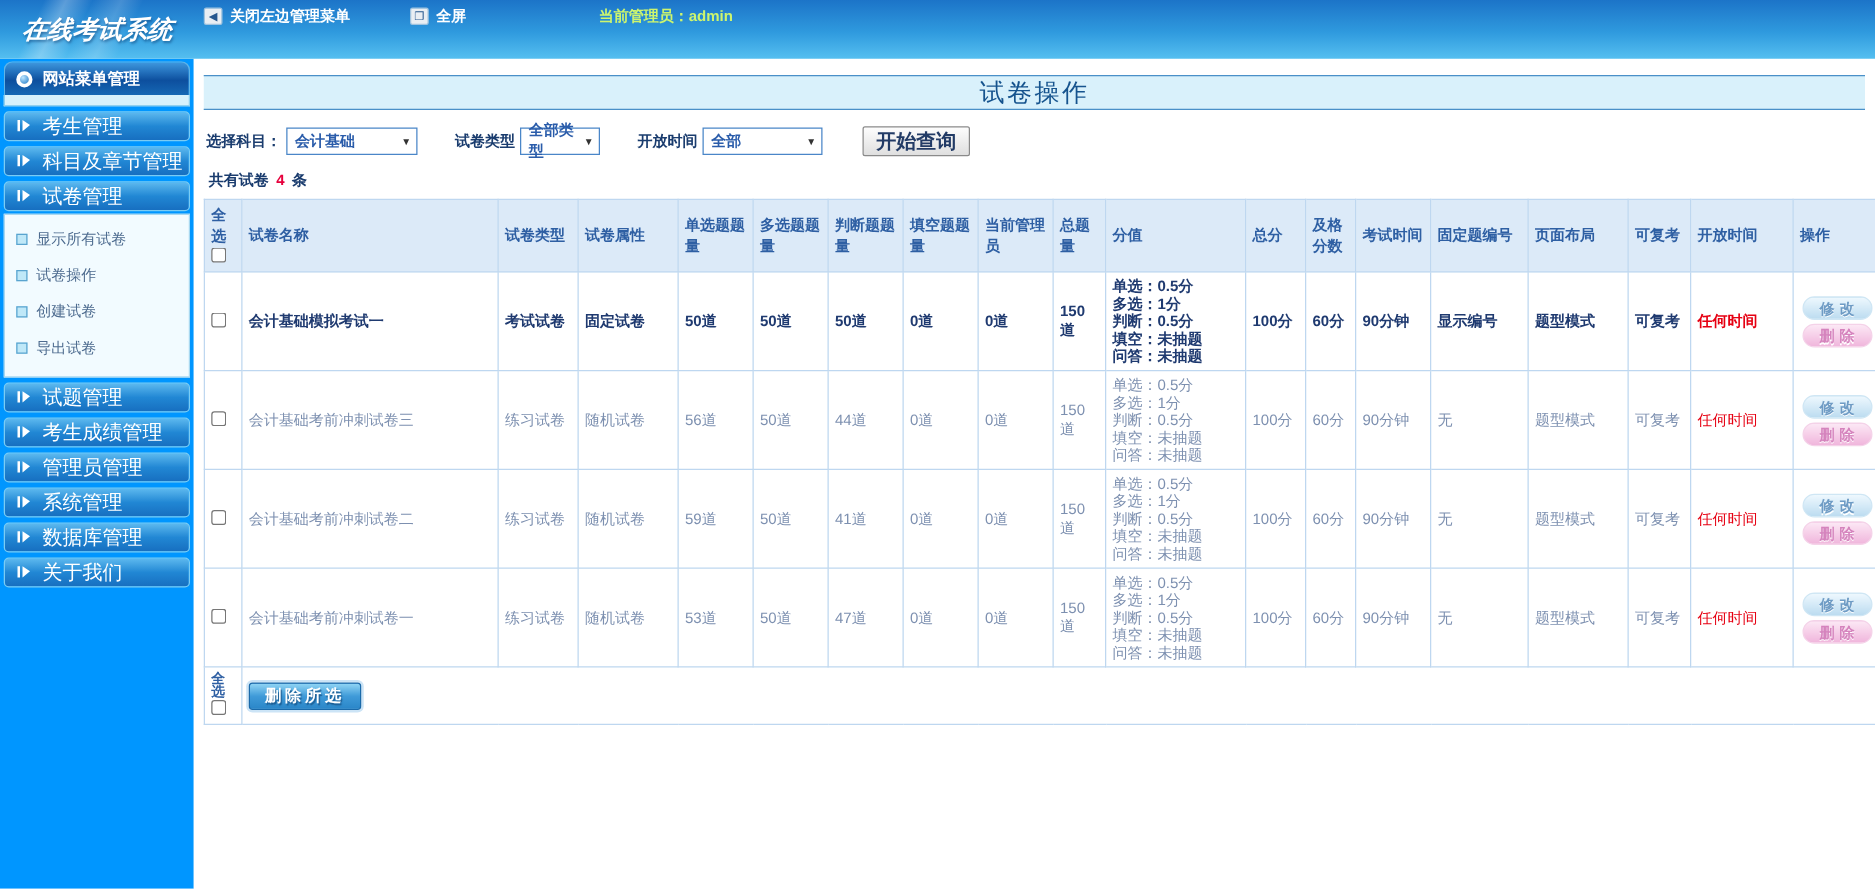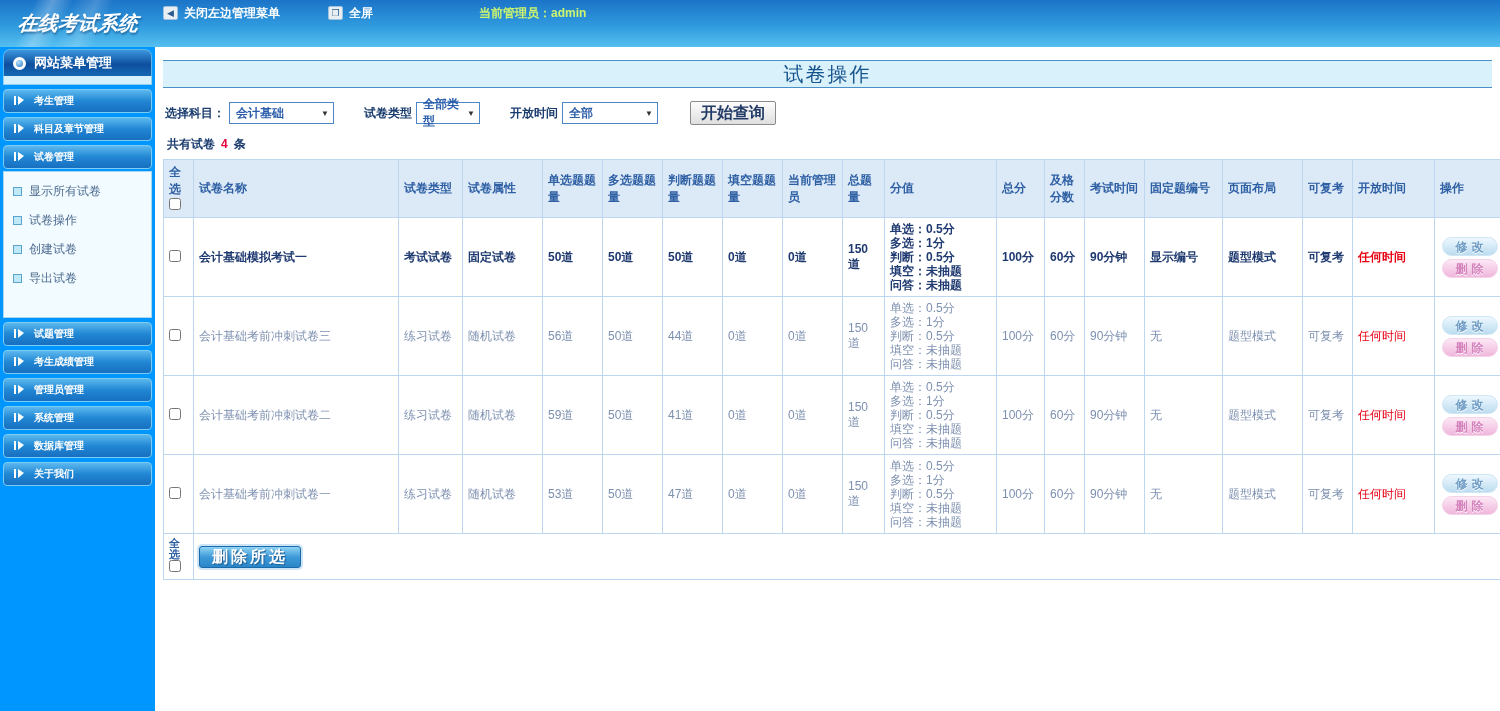--- a/index.html
+++ b/index.html
@@ -41,26 +41,26 @@
     background:linear-gradient(180deg,#3d97de 0%,#0d4f9e 55%,#1668b4 100%);
     border:1px solid #5fb4e8; border-bottom:none; }
   .circle-icon { width:13px; height:13px; border:3px solid #fff; border-radius:50%;
     background:radial-gradient(circle at 35% 30%,#bfe6ff,#1d7ac8); flex:none; }
   .side-header-label { color:#fff; font-size:13px; font-weight:bold; }
   .side-strip { margin:0 3px; height:9px; background:#d6f1fc; border:1px solid #8fd0ee; border-top:none; }
   .menu-btn { margin:4px 3px 0 3px; height:24px; display:flex; align-items:center; gap:8px;
     padding-left:10px; border-radius:4px; cursor:pointer;
     background:linear-gradient(180deg,#5cb8ee 0%,#2187d4 50%,#176fc0 100%);
     border:1px solid #7accf4; }
-  .menu-label { color:#fff; font-size:10px; font-weight:bold; }
+  .menu-label { color:#fff; font-size:16px; font-weight:normal; }
   .menu-icon { position:relative; width:12px; height:10px; flex:none; }
   .menu-icon::before { content:''; position:absolute; left:0; top:0; width:2px; height:9px; background:#fff; }
   .menu-icon::after { content:''; position:absolute; left:4px; top:0;
     border-left:6px solid #fff; border-top:4px solid transparent; border-bottom:5px solid transparent; }
-  .submenu { margin:2px 3px 0 3px; background:#f2fbff; border:1px solid #a8d8f0; padding:5px 0 24px 0; }
+  .submenu { margin:2px 3px 0 3px; background:#f2fbff; border:1px solid #a8d8f0; padding:5px 0 8px 0; }
   .sub-item { display:flex; align-items:center; gap:7px; padding:6px 0 6px 9px; cursor:pointer; }
   .sub-label { color:#4d6b8f; font-size:12px; }
   .sq-icon { width:9px; height:9px; background:#bfe8f8; border:1px solid #5aa4cf; flex:none; }
 
   
   .title-bar { margin:13px 8px 0 8px; height:28px; background:#d9f1fb;
     border-top:1px solid #4a90c8; border-bottom:1px solid #4a90c8;
     display:flex; align-items:center; justify-content:center; }
   .title-bar span { color:#16548e; font-size:20px; letter-spacing:2px; }
   .filter-row { margin:13px 8px 0 10px; display:flex; align-items:center; font-size:12px; color:#1a3c6e; font-weight:bold; }
@@ -96,21 +96,21 @@
     border:1px solid #cfe6f4; color:#6f9cc5; text-shadow:0 1px 0 #fff; }
   .btn-delete { background:linear-gradient(180deg,#fce8f5 0%,#f0b6dc 100%);
     border:1px solid #f4d2e8; color:#d583bd; text-shadow:0 1px 0 #fff; }
   .foot td { height:26px; }
   .foot-check { text-align:center; padding:1px; }
   .foot-check .fc-label { font-size:11px; color:#2e5fa3; font-weight:bold; line-height:11px; }
   .foot-rest { background:#d9eaf8; padding-left:16px; }
   .btn-del-sel { display:inline-block; height:22px; line-height:20px; padding:0 12px;
     background:linear-gradient(180deg,#8fd4f4 0%,#3f9ad8 50%,#2a86c8 100%);
     border:1px solid #1a6aaa; box-shadow:0 0 0 2px #cce4f6; border-radius:3px;
-    color:#fff; font-size:16px; font-weight:bold; letter-spacing:3px;
+    color:#fff; font-size:13px; font-weight:bold; letter-spacing:3px;
     text-shadow:1px 1px 1px #1a5a90; cursor:pointer; }
 </style>
 </head>
 <body>
 
 <div class="header">
   <div class="logo">
     <span class="logo-text">在线考试系统</span>
   </div>
   <div class="tb-row1">

